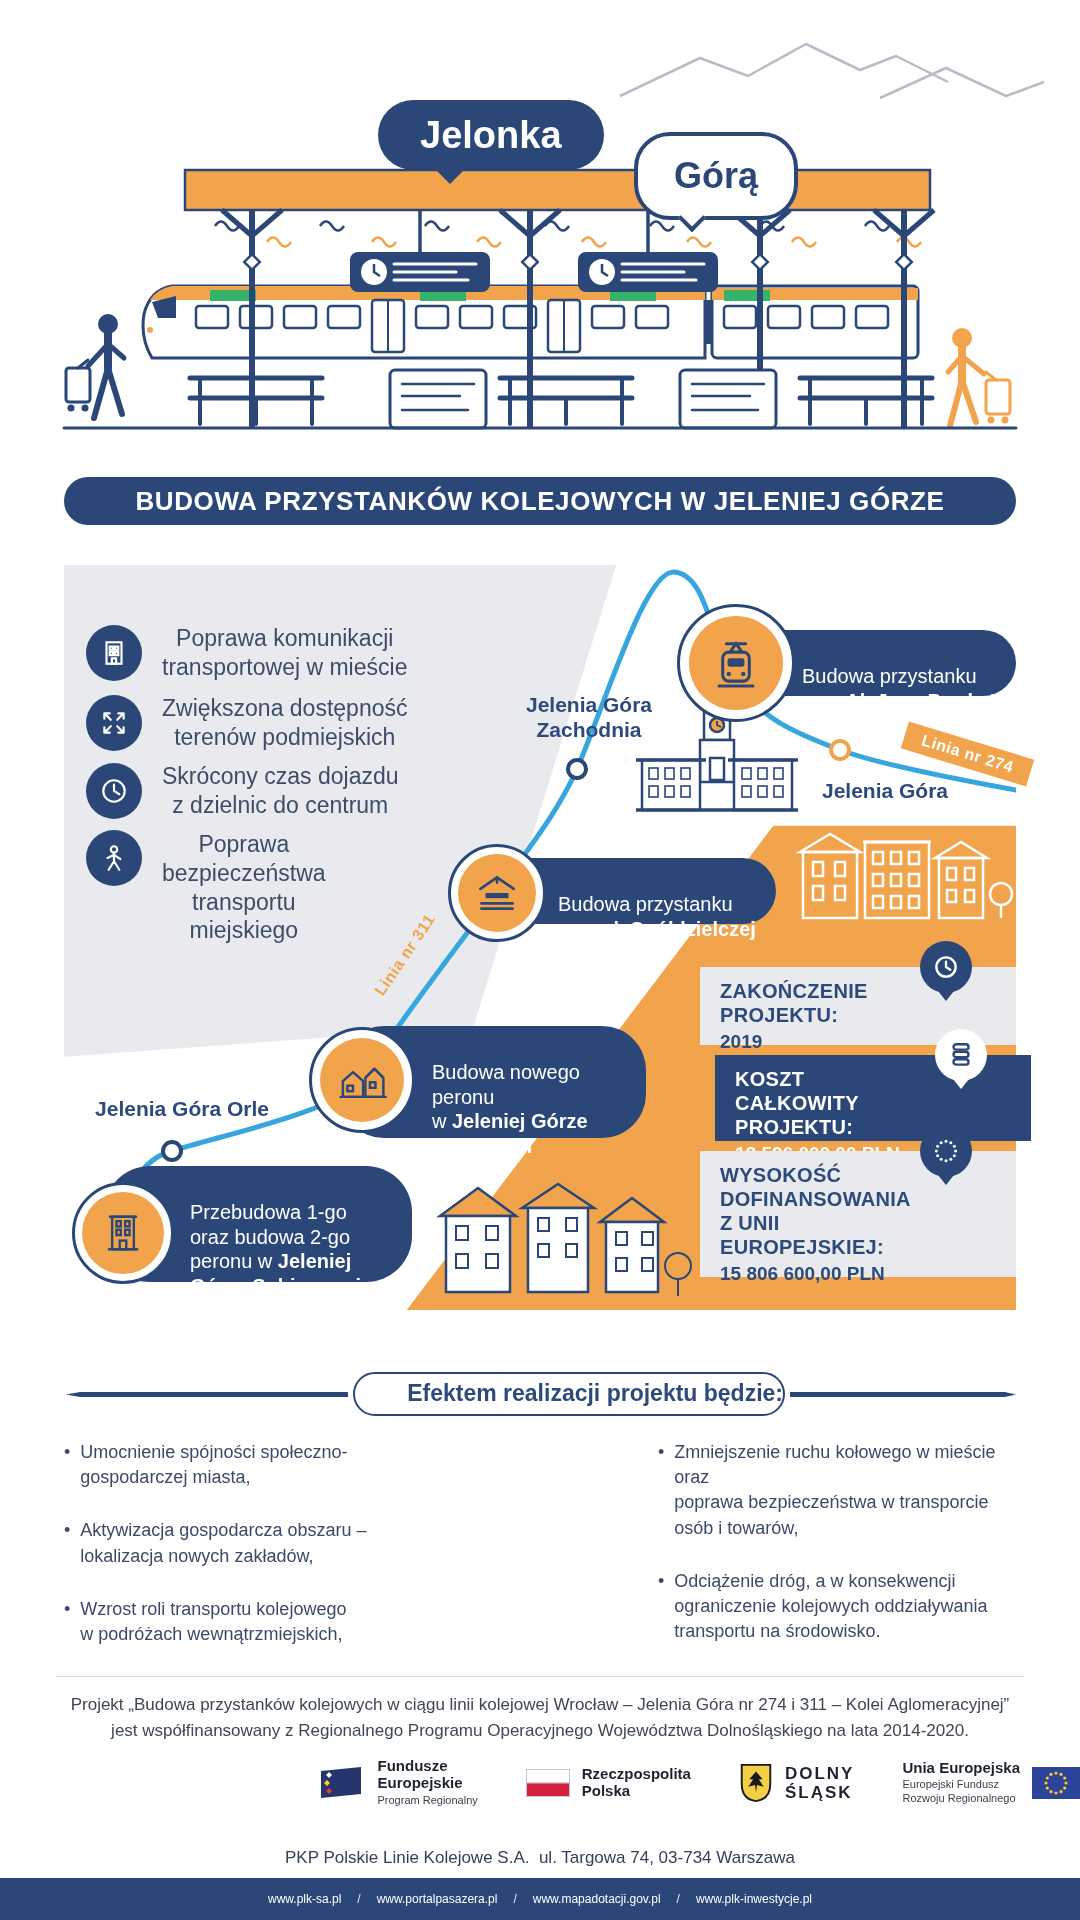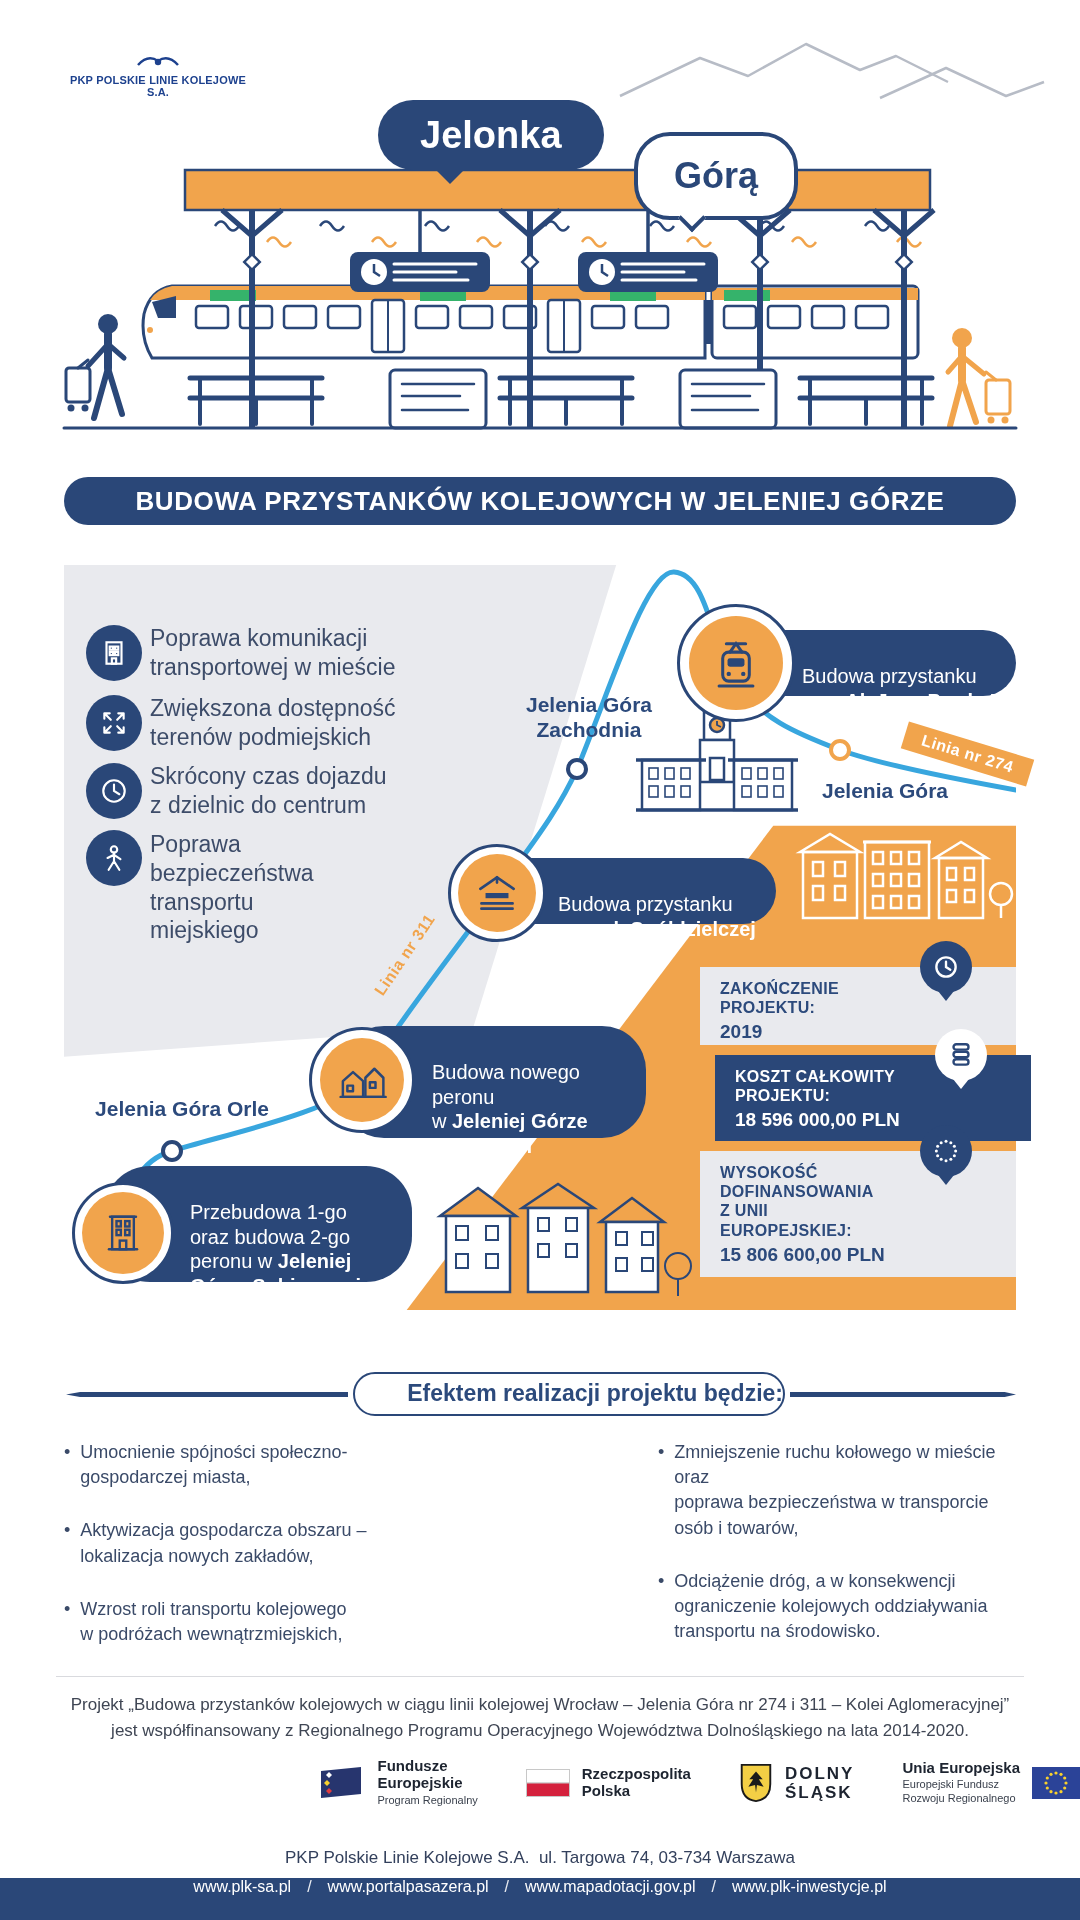--- a/index.html
+++ b/index.html
@@ -25,21 +25,21 @@
         background:#2a4778;color:#fff;font-size:26px;font-weight:bold;letter-spacing:.6px;
         text-align:center;line-height:48px;z-index:5;}
 
   
   .main-shape{position:absolute;left:64px;top:565px;width:952px;height:745px;}
   .shape-gray{background:#e9eaee;clip-path:polygon(0 0,58% 0,43% 62%,0 66%);z-index:1;}
   .shape-orange{background:#f1a44c;clip-path:polygon(74.5% 35%,100% 35%,100% 100%,36% 100%);z-index:1;}
   .route-svg{z-index:2;}
   .illu{z-index:3;}
 
-  .benefit{position:absolute;display:flex;gap:8px;z-index:3;align-items:center;}
+  .benefit{position:absolute;display:flex;gap:20px;z-index:3;align-items:center;text-align:center;}
   .benefit.top{align-items:flex-start;}
   .benefit-icon{width:56px;height:56px;border-radius:50%;background:#2a4778;flex:0 0 56px;
         display:flex;align-items:center;justify-content:center;}
   .benefit-text{font-size:23px;line-height:1.25;color:#3d4c69;white-space:pre-line;}
 
   .map-label{position:absolute;color:#2c4a7c;font-size:21px;font-weight:600;text-align:center;
         white-space:pre-line;z-index:4;line-height:1.2;}
   .ribbon{position:absolute;z-index:4;font-size:16px;font-weight:600;letter-spacing:.5px;}
   .ribbon-bg{background:#f1a44c;color:#fff;padding:5px 18px;}
 
@@ -48,21 +48,21 @@
   .badge b{font-weight:bold;}
 
   .station{position:absolute;border-radius:50%;background:#fff;border:3px solid #2a4778;
         display:flex;align-items:center;justify-content:center;z-index:5;box-sizing:border-box;}
   .station-inner{border-radius:50%;background:#f1a44c;display:flex;align-items:center;justify-content:center;}
 
   .stat-card{position:absolute;left:700px;width:316px;box-sizing:border-box;
         padding:12px 120px 10px 20px;z-index:4;}
   .stat-card.light{background:#e9eaee;color:#2c4a7c;}
   .stat-card.dark{background:#2a4778;color:#fff;margin-left:15px;}
-  .stat-label{font-size:16px;font-weight:bold;letter-spacing:.3px;line-height:1.2;white-space:pre-line;}
+  .stat-label{font-size:20px;font-weight:bold;letter-spacing:.3px;line-height:1.2;white-space:pre-line;}
   .stat-value{font-size:19px;font-weight:bold;margin-top:4px;}
   .stat-pin{position:absolute;right:44px;top:-26px;width:52px;height:52px;border-radius:50%;
         display:flex;align-items:center;justify-content:center;z-index:5;}
   .stat-pin.navy{background:#2a4778;}
   .stat-pin.white{background:#fff;}
   .stat-pin.navy::after,.stat-pin.white::after{content:"";position:absolute;bottom:-8px;left:50%;
         transform:translateX(-50%);border:8px solid transparent;border-bottom:0;}
   .stat-pin.navy::after{border-top:10px solid #2a4778;}
   .stat-pin.white::after{border-top:10px solid #fff;}
 
@@ -87,21 +87,21 @@
         line-height:1.5;color:#3f4654;white-space:pre-line;}
   .logos-row{position:absolute;left:0;width:1080px;top:1758px;display:flex;justify-content:flex-end;
         align-items:center;gap:48px;}
   .logo-item{display:flex;align-items:center;gap:12px;}
   .logo-title{font-size:15px;font-weight:bold;color:#1d2430;line-height:1.12;white-space:pre-line;}
   .logo-sub{font-size:11px;color:#3a414d;line-height:1.25;white-space:pre-line;margin-top:2px;}
   .logo-ds .logo-title{font-size:17px;letter-spacing:2px;}
   .address{position:absolute;left:0;width:1080px;top:1848px;text-align:center;font-size:17px;
         color:#33405c;white-space:pre;}
   .bottom-bar{position:absolute;left:0;width:1080px;top:1878px;height:42px;background:#2a4778;
-        display:flex;align-items:flex-start;justify-content:center;color:#fff;font-size:16px;}
+        display:flex;align-items:center;justify-content:center;color:#fff;font-size:12px;}
   .bottom-bar .sep{margin:0 16px;opacity:.9;}
   .bottom-bar .link{cursor:pointer;}
 </style>
 </head>
 <body>
 
 <div class="page">
 
   <svg class="abs" style="left:0;top:0;z-index:1;" width="1080" height="460" viewBox="0 0 1080 460">
     <g stroke="#b7bcc6" stroke-width="2.5" fill="none" stroke-linejoin="round">
@@ -240,27 +240,20 @@
       <path d="M962,356 L984,374 M962,356 L948,372" stroke-width="5"></path>
       <path d="M962,380 L950,426 M962,380 L976,422" stroke-width="6"></path>
       <rect x="986" y="380" width="24" height="34" rx="3" fill="#fff" stroke-width="3"></rect>
       <path d="M996,380 L986,372" stroke-width="3"></path>
       <circle cx="991" cy="420" r="3.5" fill="#f1a44c" stroke="none"></circle>
         <circle cx="1005" cy="420" r="3.5" fill="#f1a44c" stroke="none"></circle>
     </g>
     <path d="M64,428 H1016" stroke="#2a4778" stroke-width="3" stroke-linecap="round"></path>
   </svg>
 
-  <div class="pkp-logo">
-    <svg width="44" height="16" viewBox="0 0 44 16">
-      <path d="M2,13 Q12,2 22,9 Q32,2 42,13" stroke="#1d418e" stroke-width="2.5" fill="none"></path>
-      <circle cx="22" cy="10" r="3.2" fill="#1d418e"></circle>
-    </svg>
-    <div class="pkp-logo-text">PKP POLSKIE LINIE KOLEJOWE S.A.</div>
-  </div>
 
   <div class="bubble bubble-primary">Jelonka</div>
   <div class="bubble bubble-secondary">Górą</div>
 
   <div class="banner">BUDOWA PRZYSTANKÓW KOLEJOWYCH W JELENIEJ GÓRZE</div>
 
   <div class="main-shape shape-gray"></div>
   <div class="main-shape shape-orange"></div>
 
   <svg class="main-shape route-svg" viewBox="0 0 952 745">

